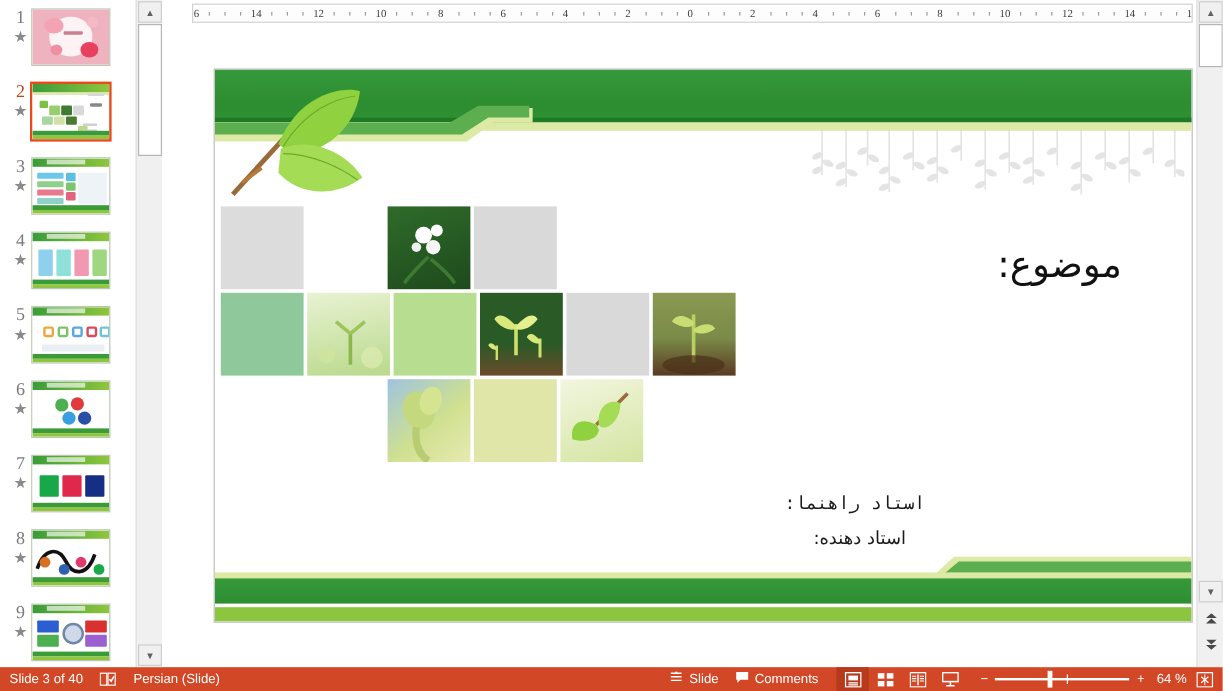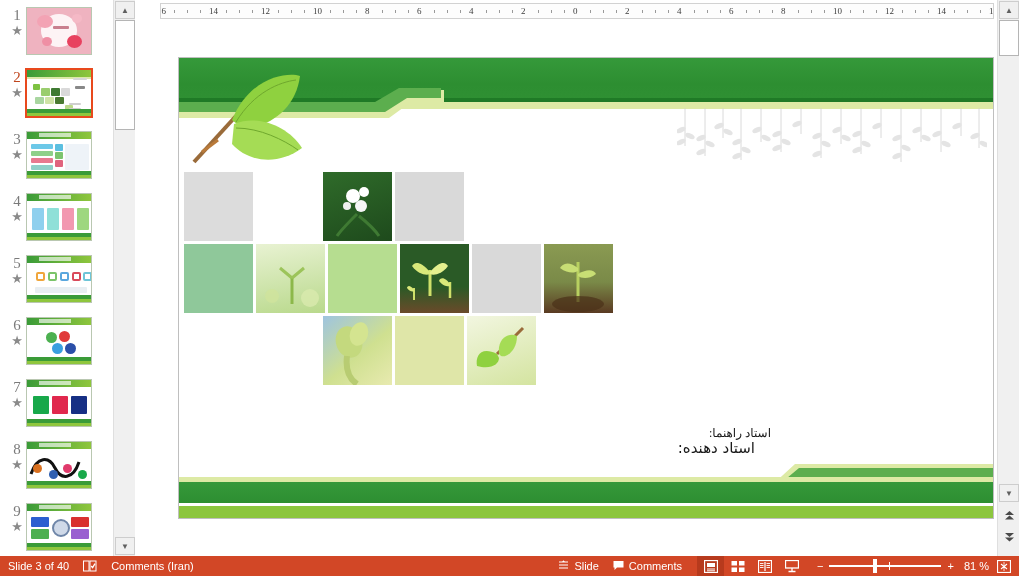--- a/index.html
+++ b/index.html
@@ -129,23 +129,23 @@
   }
   .bot-notch{ position:absolute; right:0; bottom:28px; width:260px; height:30px; }
 
   
   .s-title{
     position:absolute; right:58px; top:145px;
     font-size:31px; color:#111; direction:rtl;
     font-family:"DejaVu Sans","Liberation Sans",sans-serif;
   }
   .s-line1{
-    position:absolute; right:222px; top:368px;
-    font-size:12px; color:#1a1a1a; direction:rtl;
-    font-family:Liberation Serif, serif;
+    position:absolute; right:222px; top:352px;
+    font-size:15px; color:#1a1a1a; direction:rtl;
+    font-family:Liberation Mono, monospace;
   }
   .s-line2{
     position:absolute; right:238px; top:381px;
     font-size:15px; color:#1a1a1a; direction:rtl;
     font-family:"DejaVu Sans","Liberation Sans",sans-serif;
   }
 
   
   .pic{ position:absolute; overflow:hidden; }
   .leafbig{ position:absolute; left:5px; top:12px; width:125px; height:105px; }
@@ -533,20 +533,21 @@
           <ellipse cx="249" cy="30" rx="5" ry="2.6" transform="rotate(25 249 30)"></ellipse>
           <ellipse cx="260" cy="26" rx="5" ry="2.6" transform="rotate(-25 260 26)"></ellipse>
           <ellipse cx="269" cy="36" rx="5" ry="2.6" transform="rotate(25 269 36)"></ellipse>
           <ellipse cx="280" cy="18" rx="5" ry="2.6" transform="rotate(-25 280 18)"></ellipse>
           <ellipse cx="298" cy="28" rx="5" ry="2.6" transform="rotate(-25 298 28)"></ellipse>
           <ellipse cx="307" cy="36" rx="5" ry="2.6" transform="rotate(25 307 36)"></ellipse>
         </g>
       </svg>
     </div>
 
+    <div class="s-title">موضوع:</div>
     <div class="s-line1">استاد راهنما:</div>
     <div class="s-line2">استاد دهنده:</div>
 
     <div class="pic" style="left:5px;top:114px;width:69px;height:69px;background:#dcdcdc"></div>
     <div class="leafbig">
       <svg width="125" height="105" viewBox="0 0 125 105">
         <path d="M10,92 L52,46" stroke="#9a6b3a" stroke-width="4" fill="none"></path>
         <path d="M18,82 L34,70" stroke="#b97a3a" stroke-width="3" fill="none"></path>
         <path d="M48,50 C66,6 104,2 116,6 C112,38 86,58 58,58 Z" fill="#8fd13f"></path>
         <path d="M50,54 C74,44 104,56 118,78 C94,96 64,92 48,74 Z" fill="#a5dc55"></path>
@@ -644,21 +645,21 @@
 
 <div id="status">
   <div class="sb-item" style="padding-left:8px">Slide 3 of 40</div>
   <div class="sb-item">
     <svg width="14" height="12" viewBox="0 0 14 12">
       <rect x="0.5" y="1" width="5.5" height="10" fill="none" stroke="#fff" stroke-width="1"></rect>
       <rect x="7" y="1" width="6" height="10" fill="none" stroke="#fff" stroke-width="1"></rect>
       <path d="M8.2,6 L9.6,7.6 L12,3.6" stroke="#fff" stroke-width="1.3" fill="none"></path>
     </svg>
   </div>
-  <div class="sb-item">Comments (Iran)</div>
+  <div class="sb-item">Persian (Slide)</div>
 
   <div style="flex:1"></div>
 
   <div class="sb-item">
     <span style="margin-right:5px;display:inline-block">
       <svg width="11" height="11" viewBox="0 0 11 11">
         <path d="M1,2 H10 M1,5 H10 M1,8 H10" stroke="#fff" stroke-width="1.2"></path>
         <path d="M5.5,0.3 L7,2 H4 Z" fill="#fff"></path>
       </svg>
     </span>
@@ -705,21 +706,21 @@
   </div>
 
   <div style="width:6px"></div>
   <div class="sb-item" style="padding:0 6px">−</div>
   <div class="zs-track">
     <div class="zs-line"></div>
     <div class="zs-mid"></div>
     <div class="zs-handle"></div>
   </div>
   <div class="sb-item" style="padding:0 6px">+</div>
-  <div class="sb-item" style="padding:0 4px">81 %</div>
+  <div class="sb-item" style="padding:0 4px">64 %</div>
   <div class="sb-item" style="padding:0 8px 0 4px">
     <svg width="14" height="13" viewBox="0 0 14 13">
       <rect x="0.5" y="0.5" width="13" height="12" fill="none" stroke="#fff" stroke-width="1.2"></rect>
       <path d="M4,4 L7,6.5 L4,9 M10,4 L7,6.5 L10,9" stroke="#fff" stroke-width="1.1" fill="none"></path>
       <path d="M7,2 V11" stroke="#fff" stroke-width="0.8"></path>
     </svg>
   </div>
 </div>
 
 </body></html>

